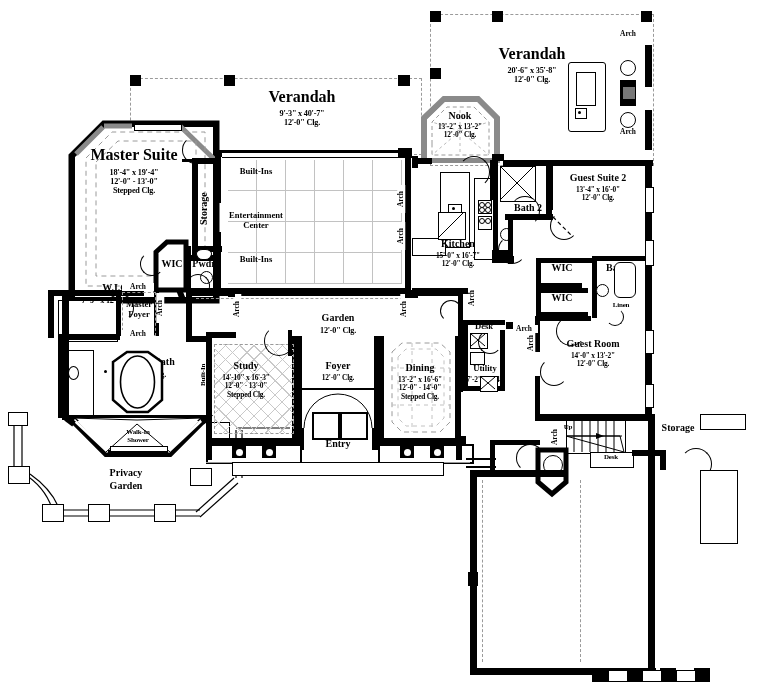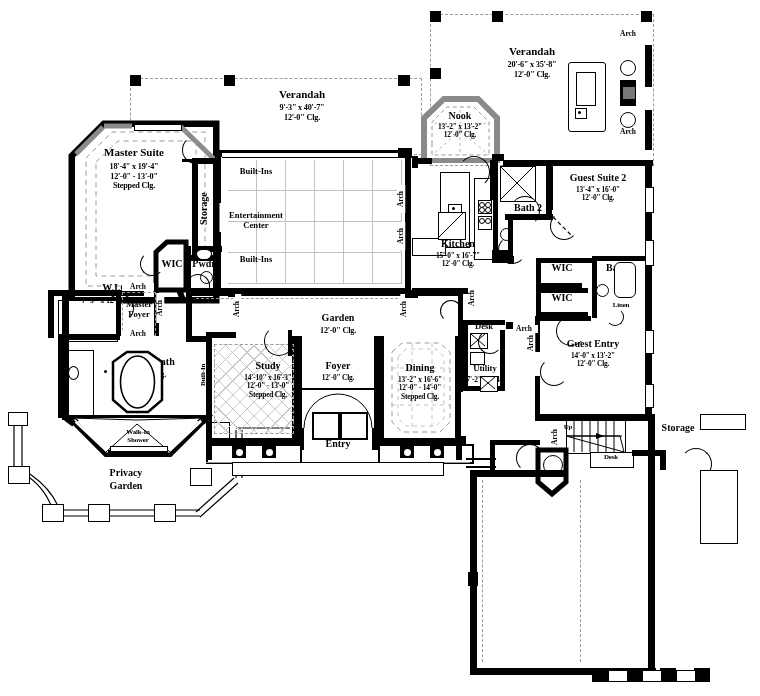--- a/index.html
+++ b/index.html
@@ -17,21 +17,21 @@
   .hatchbox{position:absolute;border:1px dashed #9a9a9a;
      background:repeating-linear-gradient(45deg,transparent 0 9px,#c9c9c9 9px 10px),
                 repeating-linear-gradient(-45deg,transparent 0 9px,#c9c9c9 9px 10px);}
   .griddash{position:absolute;
      background:repeating-linear-gradient(to right,transparent 0 28px,#c2c2c2 28px 29px),
                 repeating-linear-gradient(to bottom,transparent 0 30px,#c2c2c2 30px 31px);}
   .blk{position:absolute;background:#000;}
 
   
   .lbl{position:absolute;text-align:center;line-height:1.12;white-space:nowrap;}
-  .n15{font-size:11px;font-weight:bold;}
+  .n15{font-size:16px;font-weight:bold;}
   .n13{font-size:10px;font-weight:bold;}
   .n11{font-size:8.6px;font-weight:bold;}
   .dim{font-size:8.2px;font-weight:bold;letter-spacing:-0.2px;}
   .dim9{font-size:7.4px;font-weight:bold;letter-spacing:-0.2px;}
   .tiny{font-size:7px;font-weight:bold;letter-spacing:-0.2px;}
   .vert{writing-mode:vertical-rl;transform:rotate(180deg);}
   .arch{position:absolute;font-size:7.4px;font-weight:bold;text-align:center;
         background:#fff;}
   .copy{position:absolute;font-size:9px;font-weight:bold;text-align:center;line-height:1.25;}
 
@@ -305,21 +305,21 @@
     <span>Arch</span>
   </div>
   <div class="wall" style="left:228px;top:290px;width:7px;height:7px;"></div>
   <div class="wall" style="left:405px;top:290px;width:9px;height:8px;"></div>
 
   <div class="wall" style="left:206px;top:336px;width:6px;height:106px;"></div>
   <div class="wall" style="left:292px;top:336px;width:6px;height:106px;"></div>
   <div class="wall" style="left:206px;top:438px;width:92px;height:6px;"></div>
   <div class="wall" style="left:206px;top:332px;width:30px;height:6px;"></div>
   <div class="hatchbox" style="left:214px;top:344px;width:78px;height:88px;"></div>
-  <div class="lbl" style="left:222px;top:360px;width:92px;">
+  <div class="lbl" style="left:200px;top:360px;width:92px;">
     <div class="n13"><span>Study</span></div>
     <div class="dim9" style="margin-top:3px;">14'-10" x 16'-3"</div>
     <div class="dim9">12'-0" - 13'-0"</div>
     <div class="dim9">Stepped  Clg.</div>
   </div>
   <div class="lbl tiny vert" style="left:200px;top:358px;height:34px;">
     <span>Built-In</span>
   </div>
   <div class="arc" style="left:264px;top:326px;width:28px;height:28px;"></div>
   <div class="blk" style="left:288px;top:330px;width:4px;height:26px;"></div>
@@ -461,21 +461,21 @@
   <div class="arcBR" style="left:606px;top:308px;width:16px;height:16px;"></div>
   <div class="arc" style="left:556px;top:316px;width:28px;height:28px;"></div>
 
   <div class="wall" style="left:535px;top:316px;width:56px;height:5px;"></div>
   <div class="wall" style="left:535px;top:316px;width:5px;height:36px;"></div>
   <div class="wall" style="left:535px;top:376px;width:5px;height:44px;"></div>
   <div class="wall" style="left:535px;top:414px;width:112px;height:7px;"></div>
   <div class="room" style="left:645px;top:330px;width:7px;height:22px;border:1px solid #000;background:#fff;"></div>
   <div class="room" style="left:645px;top:384px;width:7px;height:22px;border:1px solid #000;background:#fff;"></div>
   <div class="lbl" style="left:538px;top:338px;width:110px;">
-    <div class="n13"><span>Guest Entry</span></div>
+    <div class="n13"><span>Guest Room</span></div>
     <div class="dim9" style="margin-top:3px;">14'-0" x 13'-2"</div>
     <div class="dim9">12'-0" Clg.</div>
   </div>
   <div class="arc" style="left:540px;top:358px;width:26px;height:26px;"></div>
   <div class="lbl arch vert" style="left:527px;top:332px;height:22px;">
     <span>Arch</span>
   </div>
 
   <div class="wall" style="left:463px;top:320px;width:5px;height:70px;"></div>
   <div class="wall" style="left:500px;top:330px;width:5px;height:58px;"></div>

